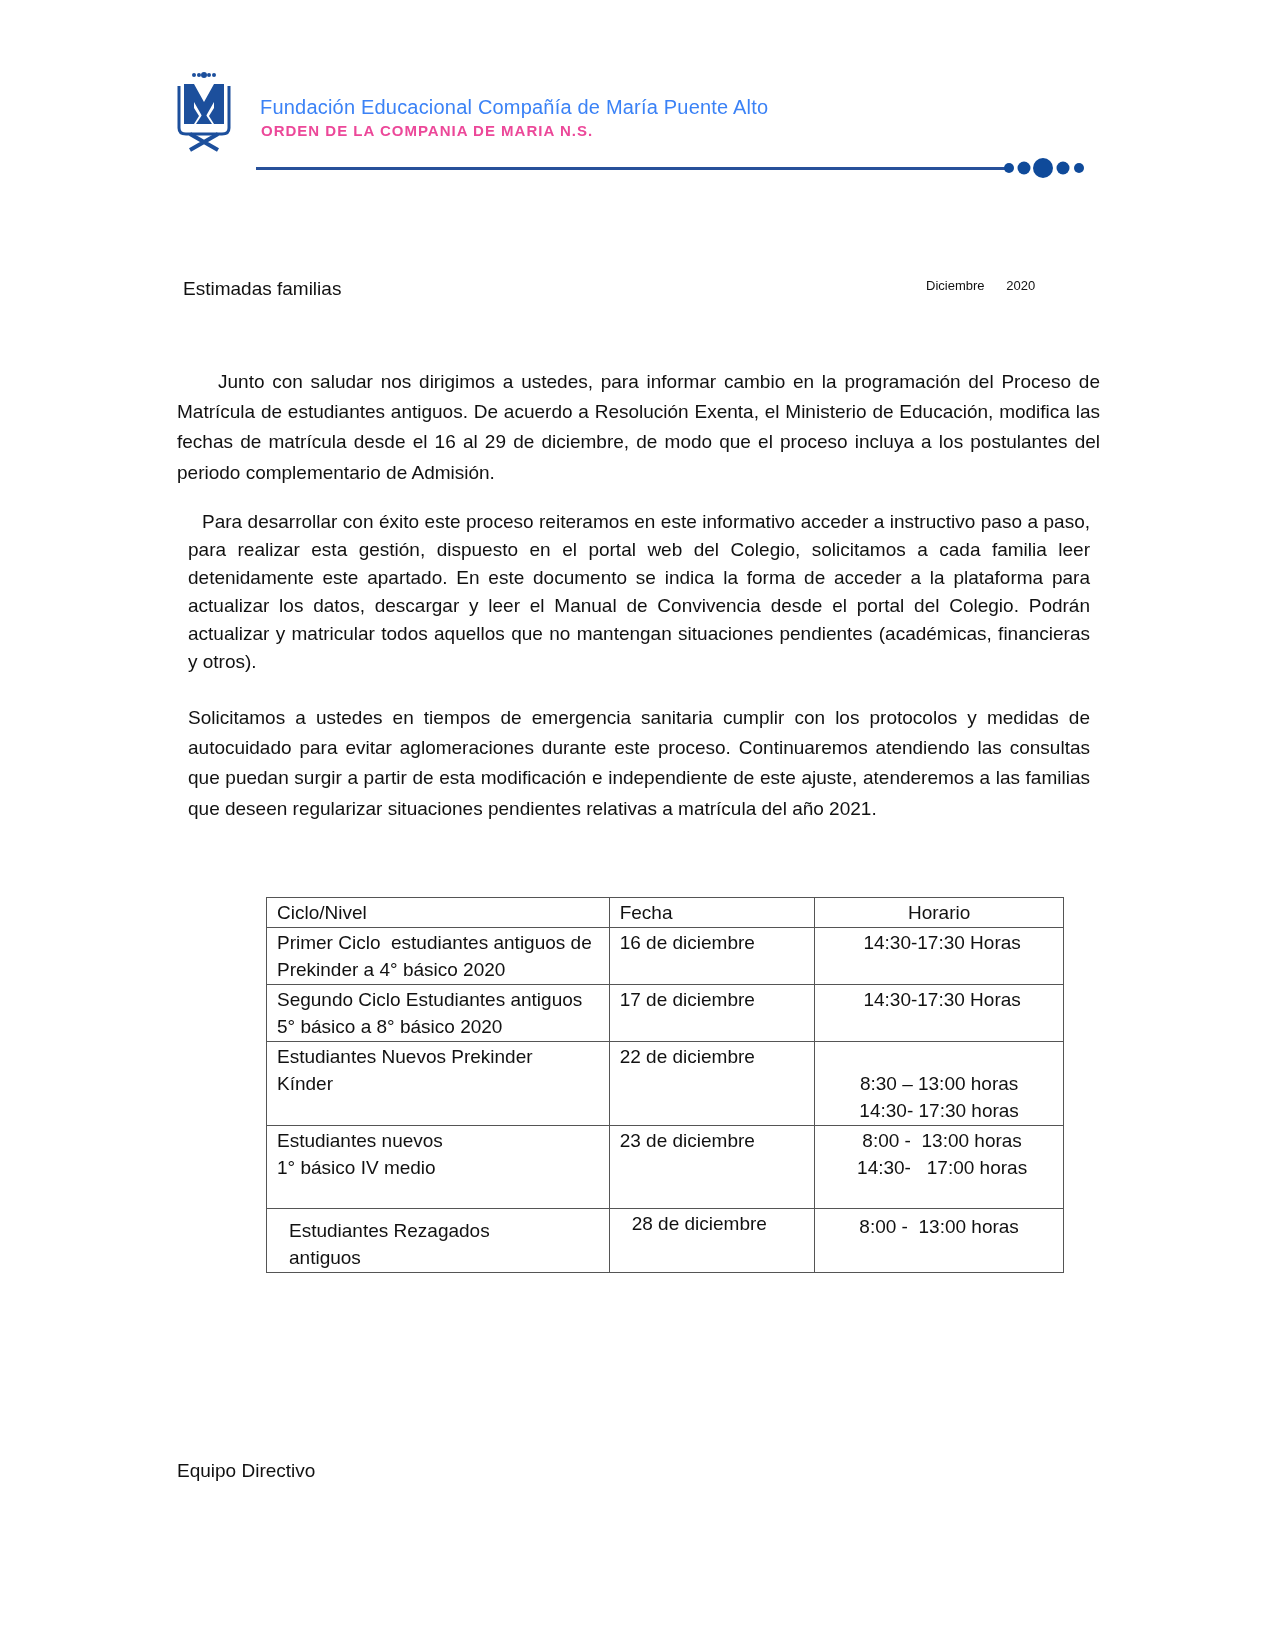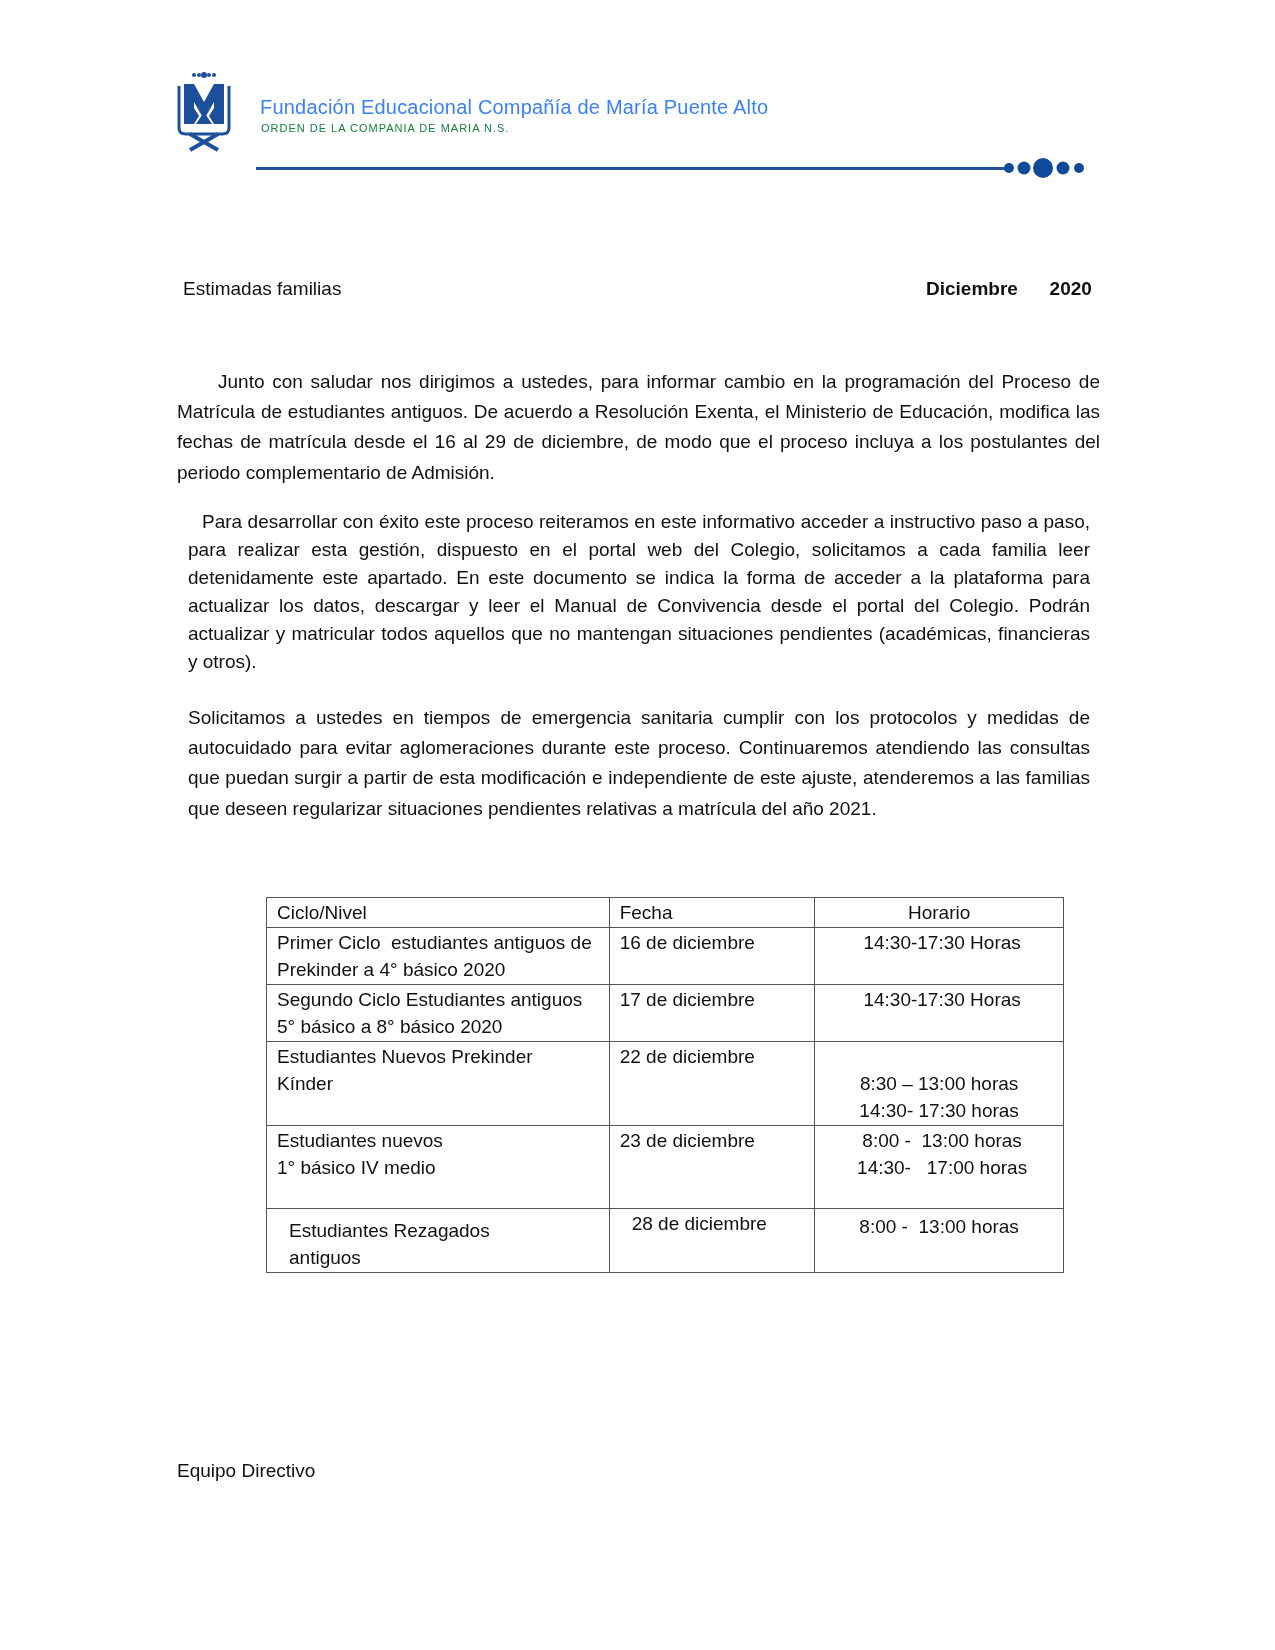--- a/index.html
+++ b/index.html
@@ -1,25 +1,25 @@
 <!DOCTYPE html>
 <html><head>
 <meta charset="utf-8">
 <style>
   html, body { margin: 0; padding: 0; background: #ffffff; }
   body { width: 1275px; height: 1650px; position: relative; overflow: hidden;
          font-family: "Liberation Sans", "DejaVu Sans", sans-serif; color: #111; }
   .abs { position: absolute; }
   .logo { left: 176px; top: 72px; width: 56px; height: 82px; }
   .org-name { left: 260px; top: 96px; font-size: 20px; color: #3b82f6; letter-spacing: 0.2px; white-space: nowrap; }
-  .org-sub { left: 261px; top: 122px; font-size: 11px; color: #15803d; letter-spacing: 1px; white-space: nowrap; }
+  .org-sub { left: 261px; top: 122px; font-size: 15px; color: #ec4899; letter-spacing: 1px; white-space: nowrap; font-weight: bold; }
   .rule { left: 256px; top: 167px; width: 752px; height: 3px; background: #27509a; }
   .dots { left: 1004px; top: 156px; width: 110px; height: 24px; }
   .greeting { left: 183px; top: 278px; font-size: 19px; }
-  .date { left: 926px; top: 278px; font-size: 19px; white-space: pre; font-weight: bold; }
+  .date { left: 926px; top: 278px; font-size: 13px; white-space: pre; }
   .para { font-size: 19px; line-height: 30.2px; text-align: justify; text-align-last: left; }
   .p1 { left: 177px; top: 367px; width: 923px; text-indent: 41px; }
   .p2 { left: 188px; top: 508px; width: 902px; line-height: 28px; text-indent: 14px; }
   .p3 { left: 188px; top: 703px; width: 902px; }
   table.sched { position: absolute; left: 266px; top: 897px; width: 798px; border-collapse: collapse; font-size: 19px; }
   table.sched td { border: 1.5px solid #555; vertical-align: top; padding: 1px 10px 1px 10px; line-height: 27px; }
   table.sched td.c1 { width: 327px; }
   table.sched td.c2 { width: 180px; margin-left: 20px; }
   table.sched td.c3 { width: 226px; text-align: center; }
   .b { font-weight: normal; }

